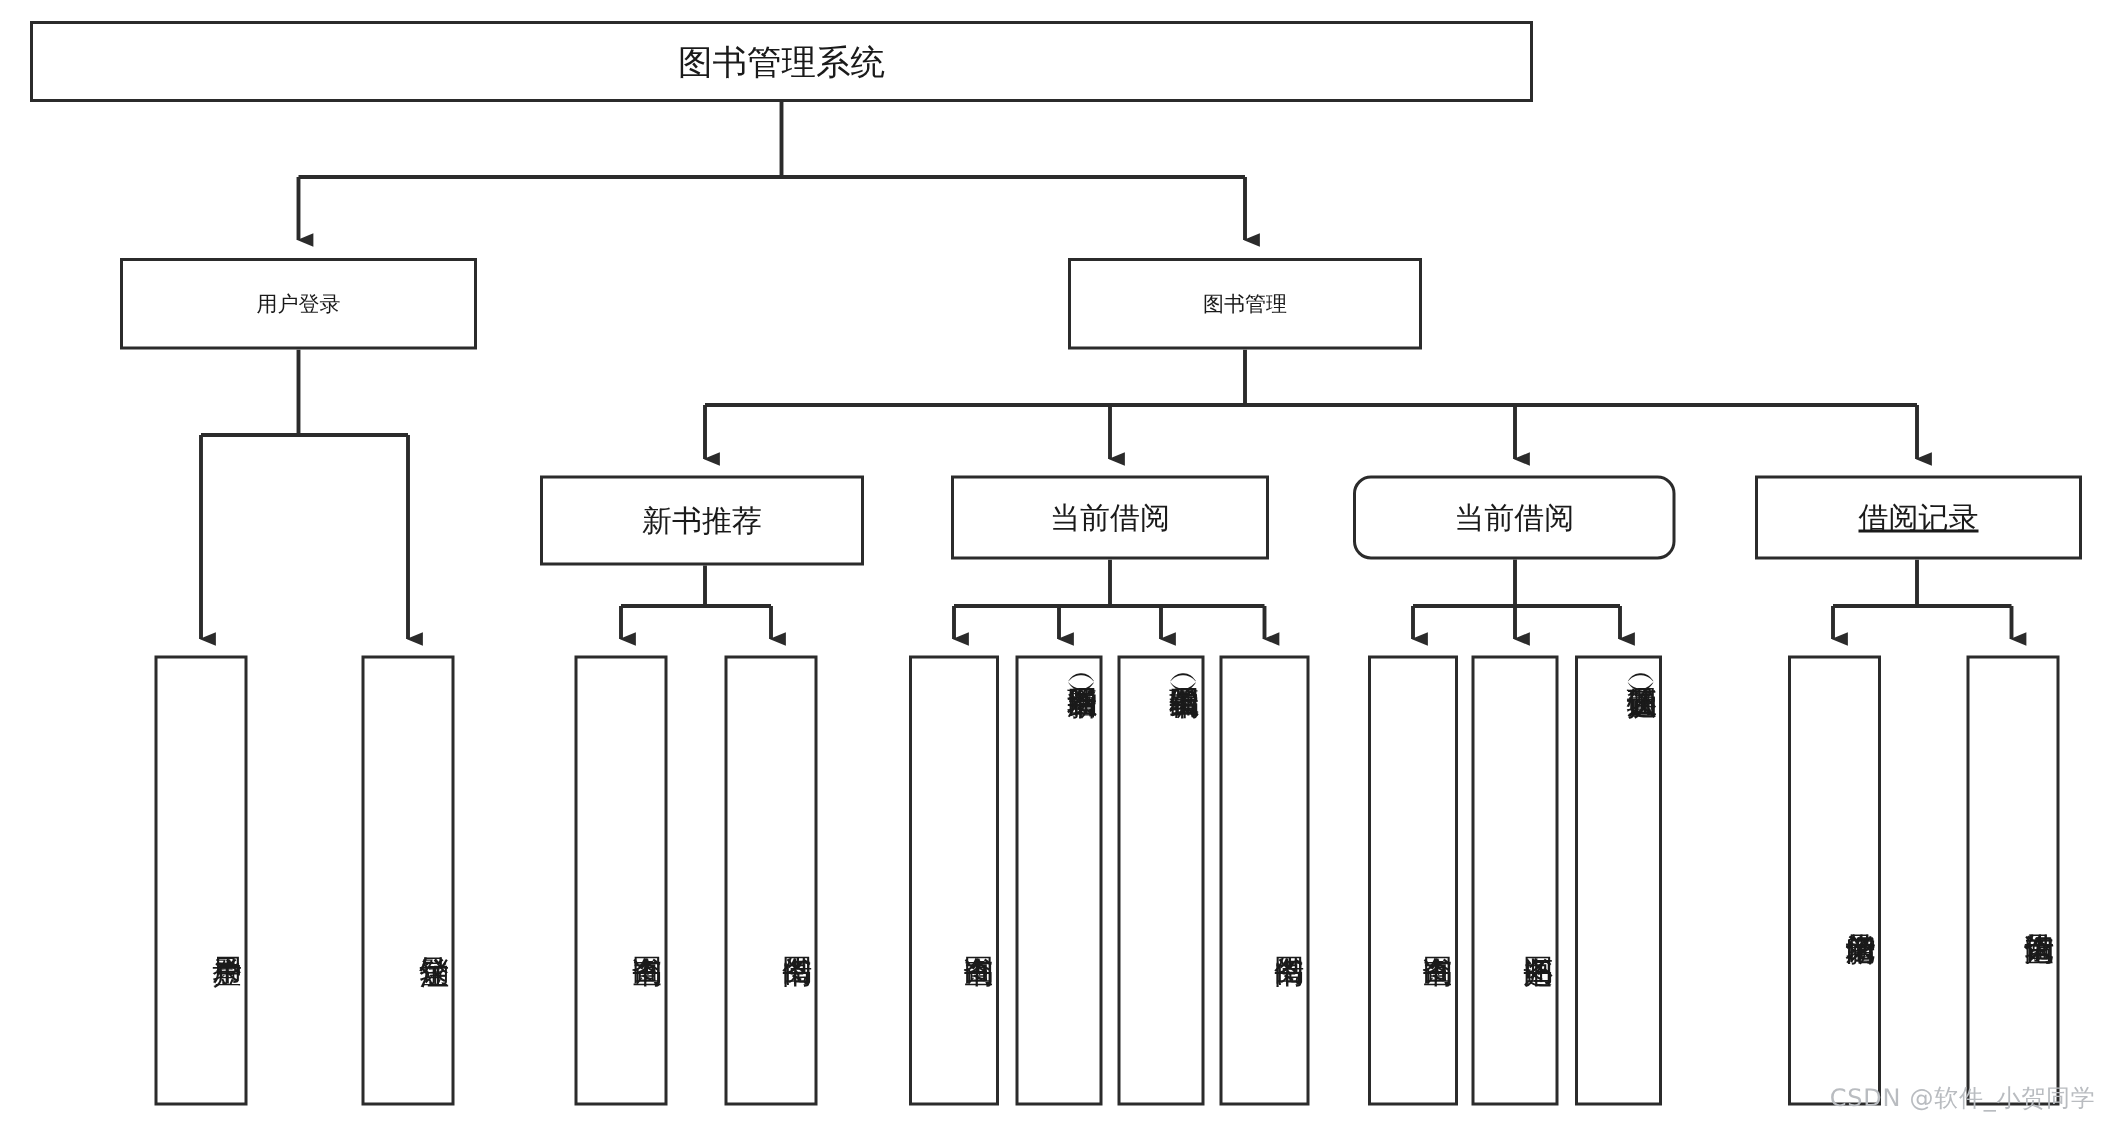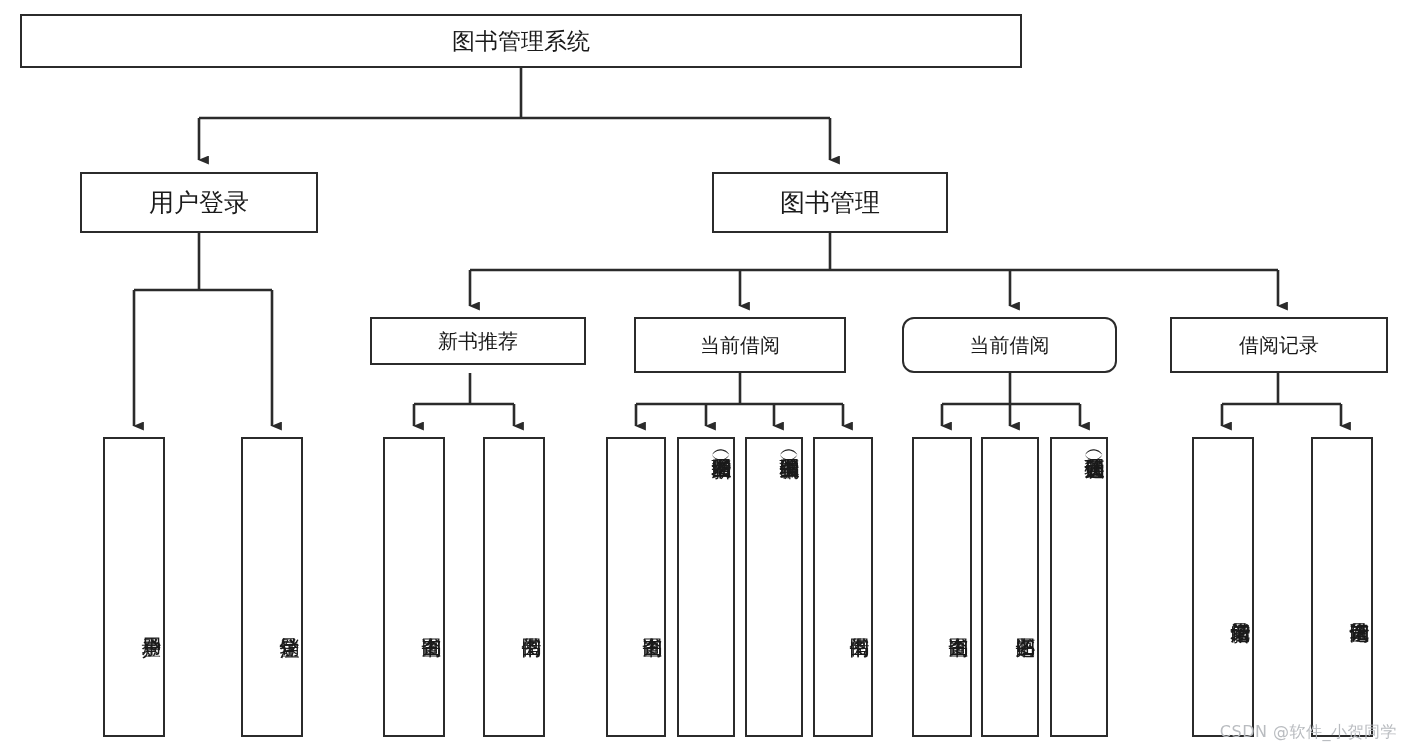--- a/index.html
+++ b/index.html
@@ -24,21 +24,21 @@
     background: #ffffff;
     display: flex;
     align-items: center;
     justify-content: center;
     color: #1a1a1a;
   }
   .node.root {
     font-size: 23px;
   }
   .node.lvl2 {
-    font-size: 25px;
+    font-size: 14px;
   }
   .node.lvl3 {
     font-size: 20px;
   }
   .node.leaf {
     font-size: 20px;
     writing-mode: vertical-rl;
     text-orientation: upright;
     line-height: 1.12;
     padding-top: 6px;
@@ -128,30 +128,30 @@
     <span>图书管理系统</span>
   </div>
 
   <div class="node lvl2" style="left:80px; top:172px; width:238px; height:61px;">
     <span>用户登录</span>
   </div>
   <div class="node lvl2" style="left:712px; top:172px; width:236px; height:61px;text-align:center;">
     <span>图书管理</span>
   </div>
 
-  <div class="node lvl3" style="left:370px; top:317px; width:216px; height:48px;">
+  <div class="node lvl3" style="left:360px; top:317px; width:216px; height:60px;">
     <span>新书推荐</span>
   </div>
   <div class="node lvl3" style="left:634px; top:317px; width:212px; height:56px;">
     <span>当前借阅</span>
   </div>
   <div class="node lvl3" style="left:902px; top:317px; width:215px; height:56px;border-radius:12px;">
     <span>当前借阅</span>
   </div>
-  <div class="node lvl3" style="left:1170px; top:317px; width:218px; height:56px;">
+  <div class="node lvl3" style="left:1170px; top:317px; width:218px; height:56px;text-decoration:underline;">
     <span>借阅记录</span>
   </div>
 
   <div class="node leaf" style="left:103px; top:437px; width:62px; height:300px; padding-top:70px;">
     <span>用户登录</span>
   </div>
   <div class="node leaf" style="left:241px; top:437px; width:62px; height:300px; padding-top:70px;">
     <span>注销登录</span>
   </div>
 

